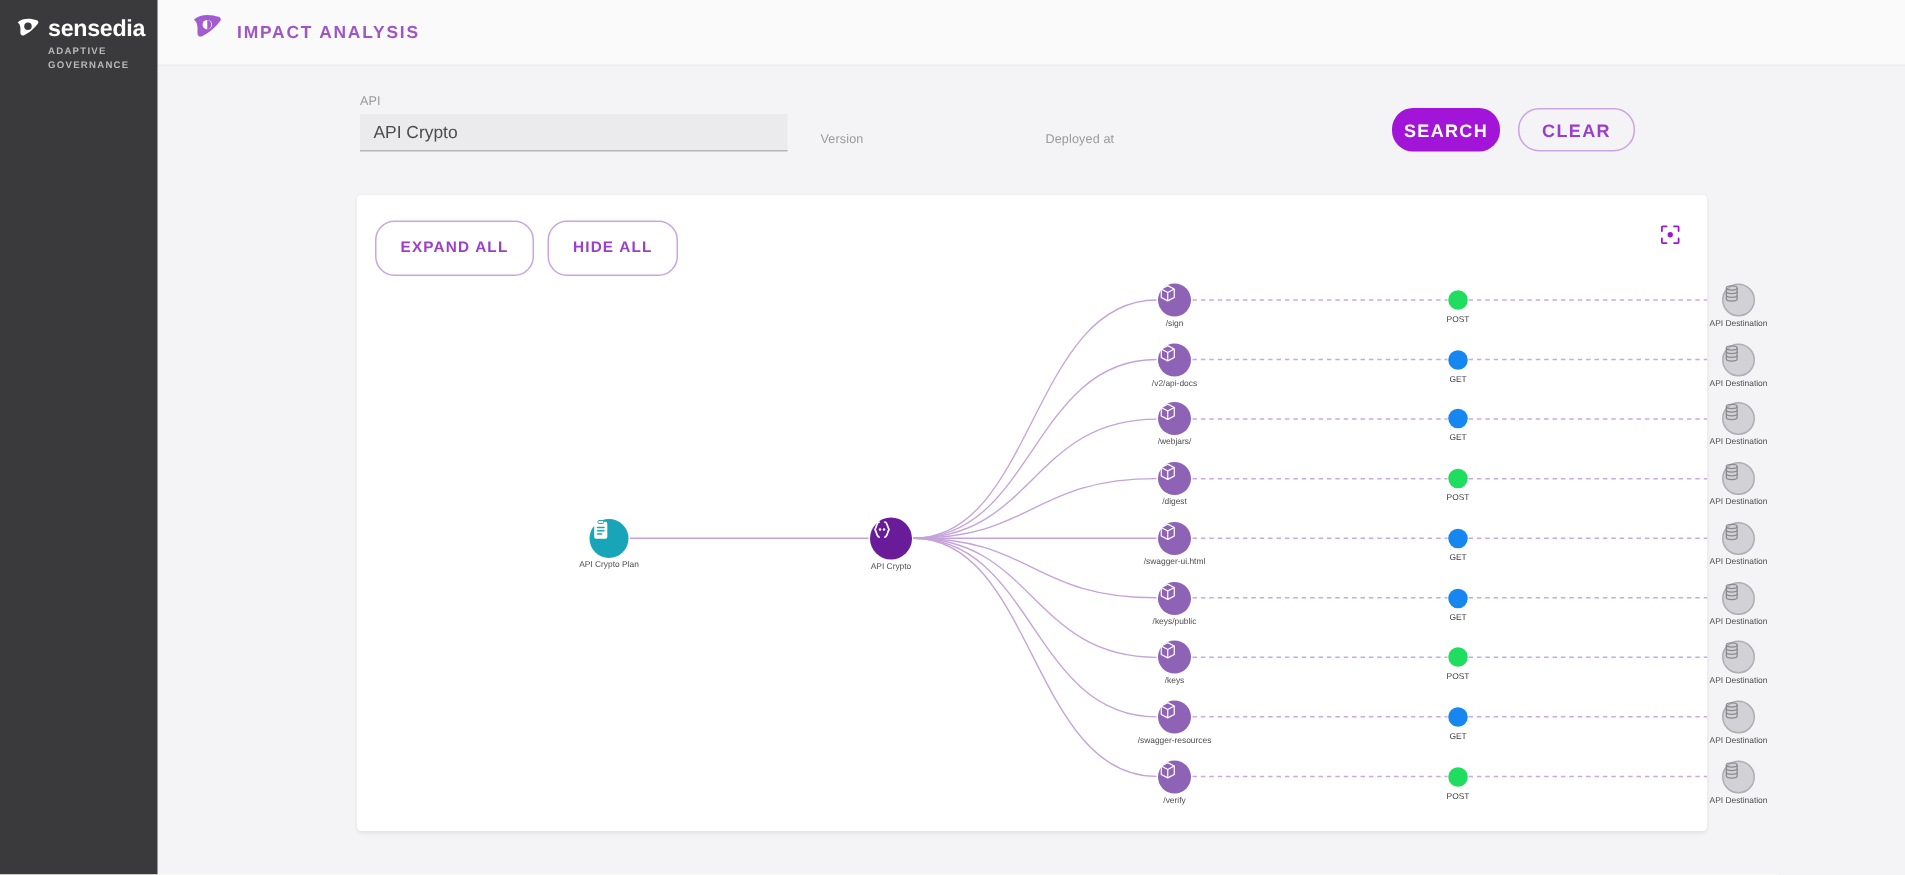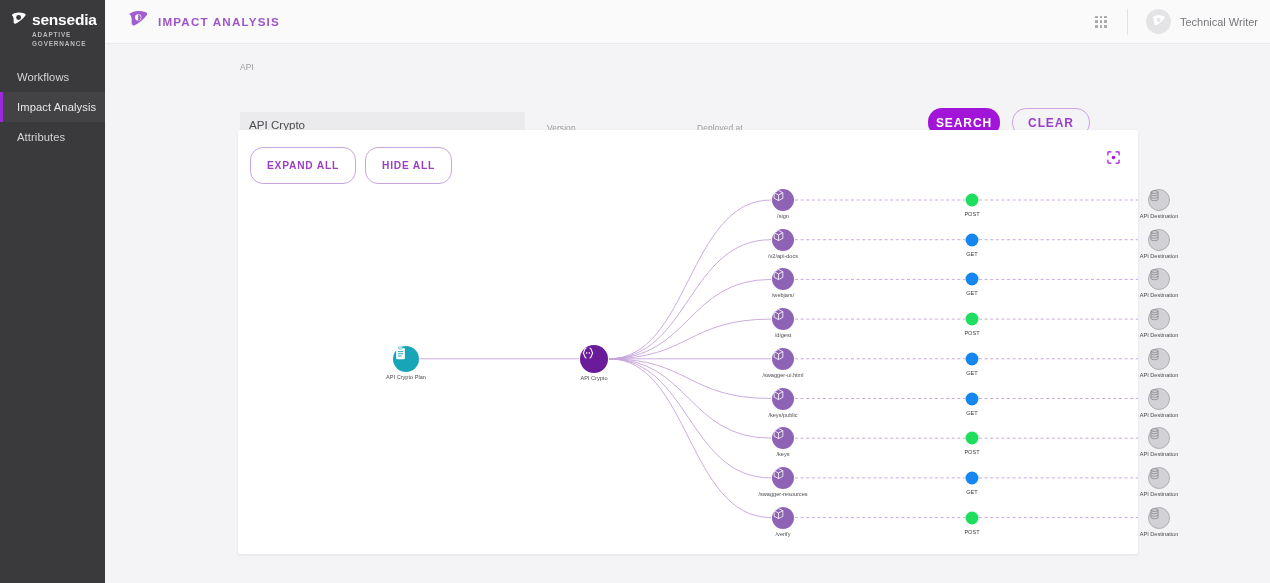--- a/index.html
+++ b/index.html
@@ -63,21 +63,21 @@
     width: 25px; height: 25px; border-radius: 50%; background: #e4e4e6;
     display: flex; align-items: center; justify-content: center; margin-right: 9px;
   }
   .user-name { color: #77777c; font-size: 11px; }
 
   
   .filters {
     position: absolute; left: 135px; top: 62px;
     display: flex; align-items: flex-end; gap: 0;
   }
-  .field { display: flex; flex-direction: column; gap: 36px; }
+  .field { display: flex; flex-direction: column; }
   .field-label { font-size: 8.4px; color: #9a9a9e; margin-bottom: 4px; letter-spacing:.1px; }
   .field-box {
     background: #ebebed; border-bottom: 1px solid #b7b7bb;
     height: 25px; display: flex; align-items: center;
     padding: 0 9px; font-size: 11.6px; color: #4b4b50;
     cursor: text;
   }
   .field-box.select { cursor: pointer; position: relative; padding-right: 22px; }
   .caret {
     position: absolute; right: 8px; top: 50%; margin-top: -2px;
@@ -151,66 +151,34 @@
             <circle cx="12.2" cy="9.2" r="3.5" fill="#3a3a3c"></circle>
           </svg>
         </span>
         <span class="brand-name">sensedia</span>
       </div>
       <div class="brand-sub">
         <div>ADAPTIVE</div>
         <div>GOVERNANCE</div>
       </div>
     </div>
-    <nav class="nav">
-      <div class="nav-item">
-        <span>Workflows</span>
-      </div>
-      <div class="nav-item active">
-        <span>Impact Analysis</span>
-      </div>
-      <div class="nav-item">
-        <span>Attributes</span>
-      </div>
-    </nav>
   </aside>
 
   <section class="main">
 
     <header class="topbar">
       <div class="topbar-logo">
         <span>
           <svg viewBox="0 0 24 24" width="22" height="22">
             <path d="M2.5 5.5C7 1.2 15 1.5 20.5 3.5c1.6.6 2 2 1 3.3-3 4-8 8.5-13 10.8-1.8.8-3.4-.2-3.4-2 0-3.6.6-7.4-2.6-10.1z" fill="#a35cd0"></path>
             <circle cx="12.2" cy="9.2" r="3.4" fill="#ffffff"></circle>
             <path d="M12.2 5.9a3.4 3.4 0 0 1 0 6.7z" fill="#a35cd0"></path>
           </svg>
         </span>
         <span class="topbar-title">IMPACT ANALYSIS</span>
-      </div>
-      <div class="topbar-right">
-        <span class="apps-icon">
-          <i></i>
-            <i></i>
-            <i></i>
-            <i></i>
-            <i></i>
-            <i></i>
-            <i></i>
-            <i></i>
-            <i></i>
-        </span>
-        <span class="topbar-div"></span>
-        <span class="avatar">
-          <svg viewBox="0 0 24 24" width="15" height="15">
-            <path d="M2.5 5.5C7 1.2 15 1.5 20.5 3.5c1.6.6 2 2 1 3.3-3 4-8 8.5-13 10.8-1.8.8-3.4-.2-3.4-2 0-3.6.6-7.4-2.6-10.1z" fill="#ffffff"></path>
-            <circle cx="12.2" cy="9.2" r="3.4" fill="#e4e4e6"></circle>
-          </svg>
-        </span>
-        <span class="user-name">Technical Writer</span>
       </div>
     </header>
 
     <div class="filters">
       <div class="field f-api">
         <span class="field-label">API</span>
         <div class="field-box" placeholder="API">API Crypto</div>
       </div>
       <div class="field f-ver">
         <span class="field-label">Version</span>

